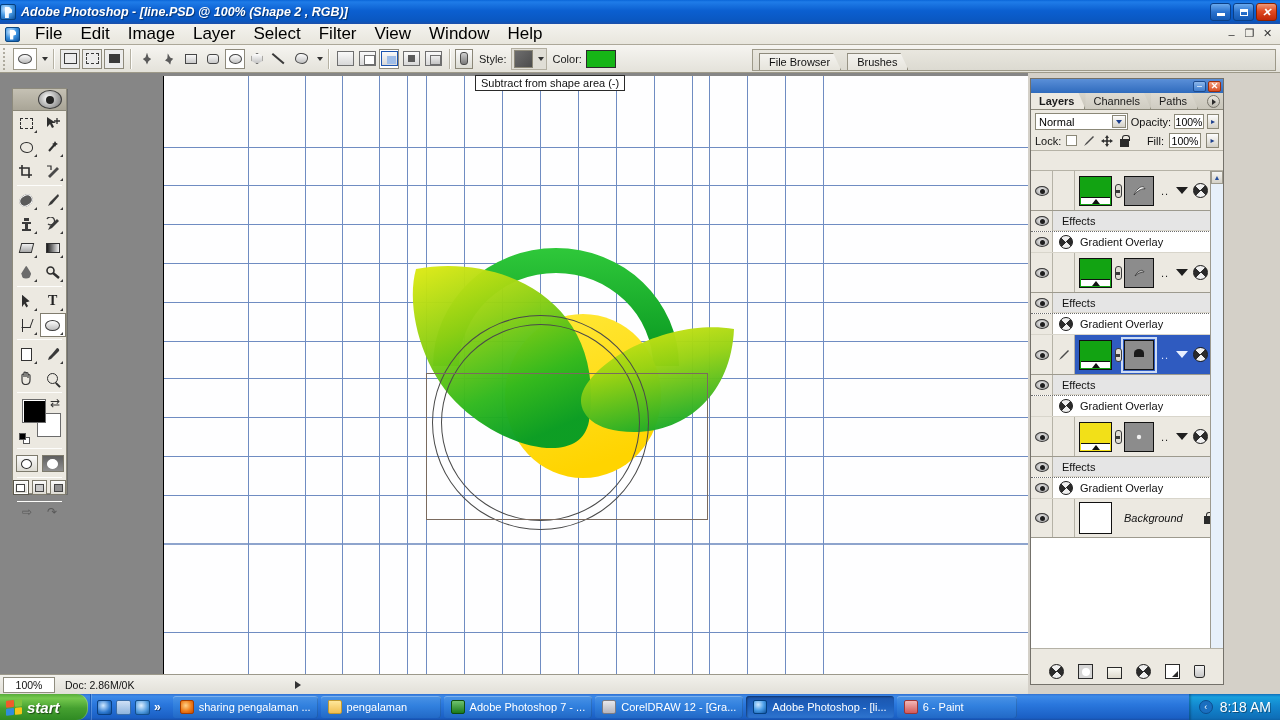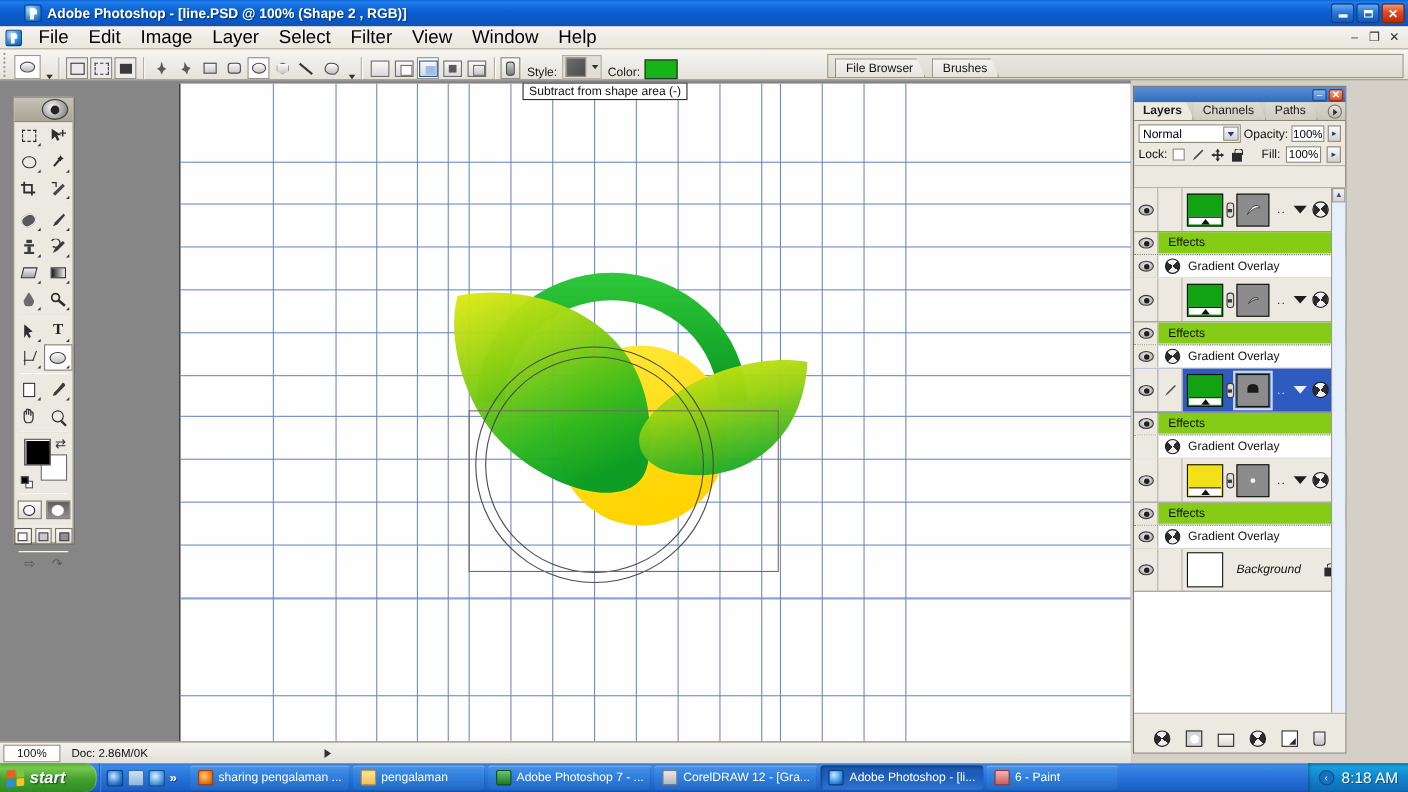--- a/index.html
+++ b/index.html
@@ -9,21 +9,21 @@
     font-size:11px;
     background:#d4d0c8;
     -webkit-font-smoothing:none;
   }
   .app { position:relative; width:1280px; height:720px; }
 
   
   .titlebar {
     position:absolute; left:0; top:0; width:1280px; height:24px;
     background:linear-gradient(to bottom,#0a66d8 0%,#1f7ce8 8%,#0b5fd0 45%,#0a57c0 88%,#1d4fa8 100%);
-    display:flex; align-items:center; padding-left:22px;
+    display:flex; align-items:center; padding-left:0;font-style:italic;
   }
   .ps-icon {
     width:16px; height:16px; border-radius:2px;
     background:radial-gradient(circle at 35% 30%,#cfe8ff 0%,#4a9ee8 45%,#0c4f9c 100%);
     border:1px solid #05407f; margin-right:5px; position:relative; flex:0 0 auto;
   }
   .ps-icon::after{
     content:""; position:absolute; left:4px; top:2px; width:7px; height:11px;
     background:#fff; clip-path:polygon(0 0,60% 0,100% 25%,100% 52%,55% 60%,55% 100%,0 100%);
     opacity:.92;
@@ -60,21 +60,21 @@
   .mb-right { position:absolute; right:4px; top:2px; display:flex; gap:1px; }
   .mb-right span {
     width:17px; height:15px; display:flex; align-items:center; justify-content:center;
     font-size:11px; color:#333;
   }
 
   
   .optbar {
     position:absolute; left:0; top:45px; width:1280px; height:28px;
     background:linear-gradient(to bottom,#f6f5f1,#e4e2da);
-    border-bottom:1px solid #9d9989; display:flex; align-items:flex-end;
+    border-bottom:1px solid #9d9989; display:flex; align-items:center;
   }
   .grip { width:9px; height:26px; display:flex; flex-direction:column; justify-content:center; gap:2px; padding-left:3px;}
   .grip i { width:2px; height:2px; background:#9a9687; border-radius:50%; display:block;}
   .obsep { width:1px; height:20px; background:#b5b1a3; margin:0 5px; box-shadow:1px 0 0 #fdfdfb; }
   .tool-swatch {
     width:24px; height:22px; border:1px solid #9b9787; background:#fff;
     display:flex; align-items:center; justify-content:center; margin-left:4px;
   }
   .ellipse-glyph { width:14px; height:10px; border-radius:50%;
     background:linear-gradient(to bottom,#fdfdfd,#b9b9b9); border:1.2px solid #4a4a4a; }
@@ -285,21 +285,21 @@
   .chain::after{content:"";position:absolute;left:0.5px;top:5px;width:4px;height:3px;background:#3a3a3a;}
   .mask { width:30px;height:30px;border:1.5px solid #111; background:#8c8c8c;
     display:flex;align-items:center;justify-content:center; }
   .mask.selected{ outline:2px solid #cddcf5; outline-offset:1px; }
   .dots{ font-size:11px; color:#222; margin-left:7px; letter-spacing:1px; }
   .fxtri{ width:0;height:0;border-left:6px solid transparent;border-right:6px solid transparent;
     border-top:7px solid #1e1e1e; margin-left:7px; }
   .fxball{ width:15px;height:15px;border-radius:50%; margin-left:5px;
     background:conic-gradient(from 220deg,#2b2b2b 0 25%,#f0f0f0 25% 50%,#2b2b2b 50% 75%,#f0f0f0 75% 100%);
     border:1.3px solid #1b1b1b; }
-  .effrow { display:flex; align-items:center; height:20px; background:#84cc16; border-bottom:1px solid #d8d5cb; }
+  .effrow { display:flex; align-items:center; height:20px; background:#e5e5e5; border-bottom:1px solid #d8d5cb; }
   .effrow .eyecell{ border-right:1px solid #b5b2a6; background:#ece9e1; height:20px; }
   .effrow .blank{ width:22px;height:20px;border-right:1px solid #b5b2a6; background:#ece9e1;}
   .efflabel{ margin-left:9px; font-size:11px; color:#111; }
   .gradrow { display:flex; align-items:center; height:22px; background:#fff;
     border-top:1px dotted #6b6b6b; }
   .gradrow .gball{ width:14px;height:14px;border-radius:50%;margin-left:6px;
     background:conic-gradient(from 220deg,#2b2b2b 0 25%,#efefef 25% 50%,#2b2b2b 50% 75%,#efefef 75% 100%);
     border:1.2px solid #1b1b1b; }
   .gradrow .gl{ margin-left:7px; font-size:11px; color:#111; }
   .bgrow { display:flex; align-items:center; height:39px; background:#ece9e1; border-bottom:1px solid #9d9a8e; }

